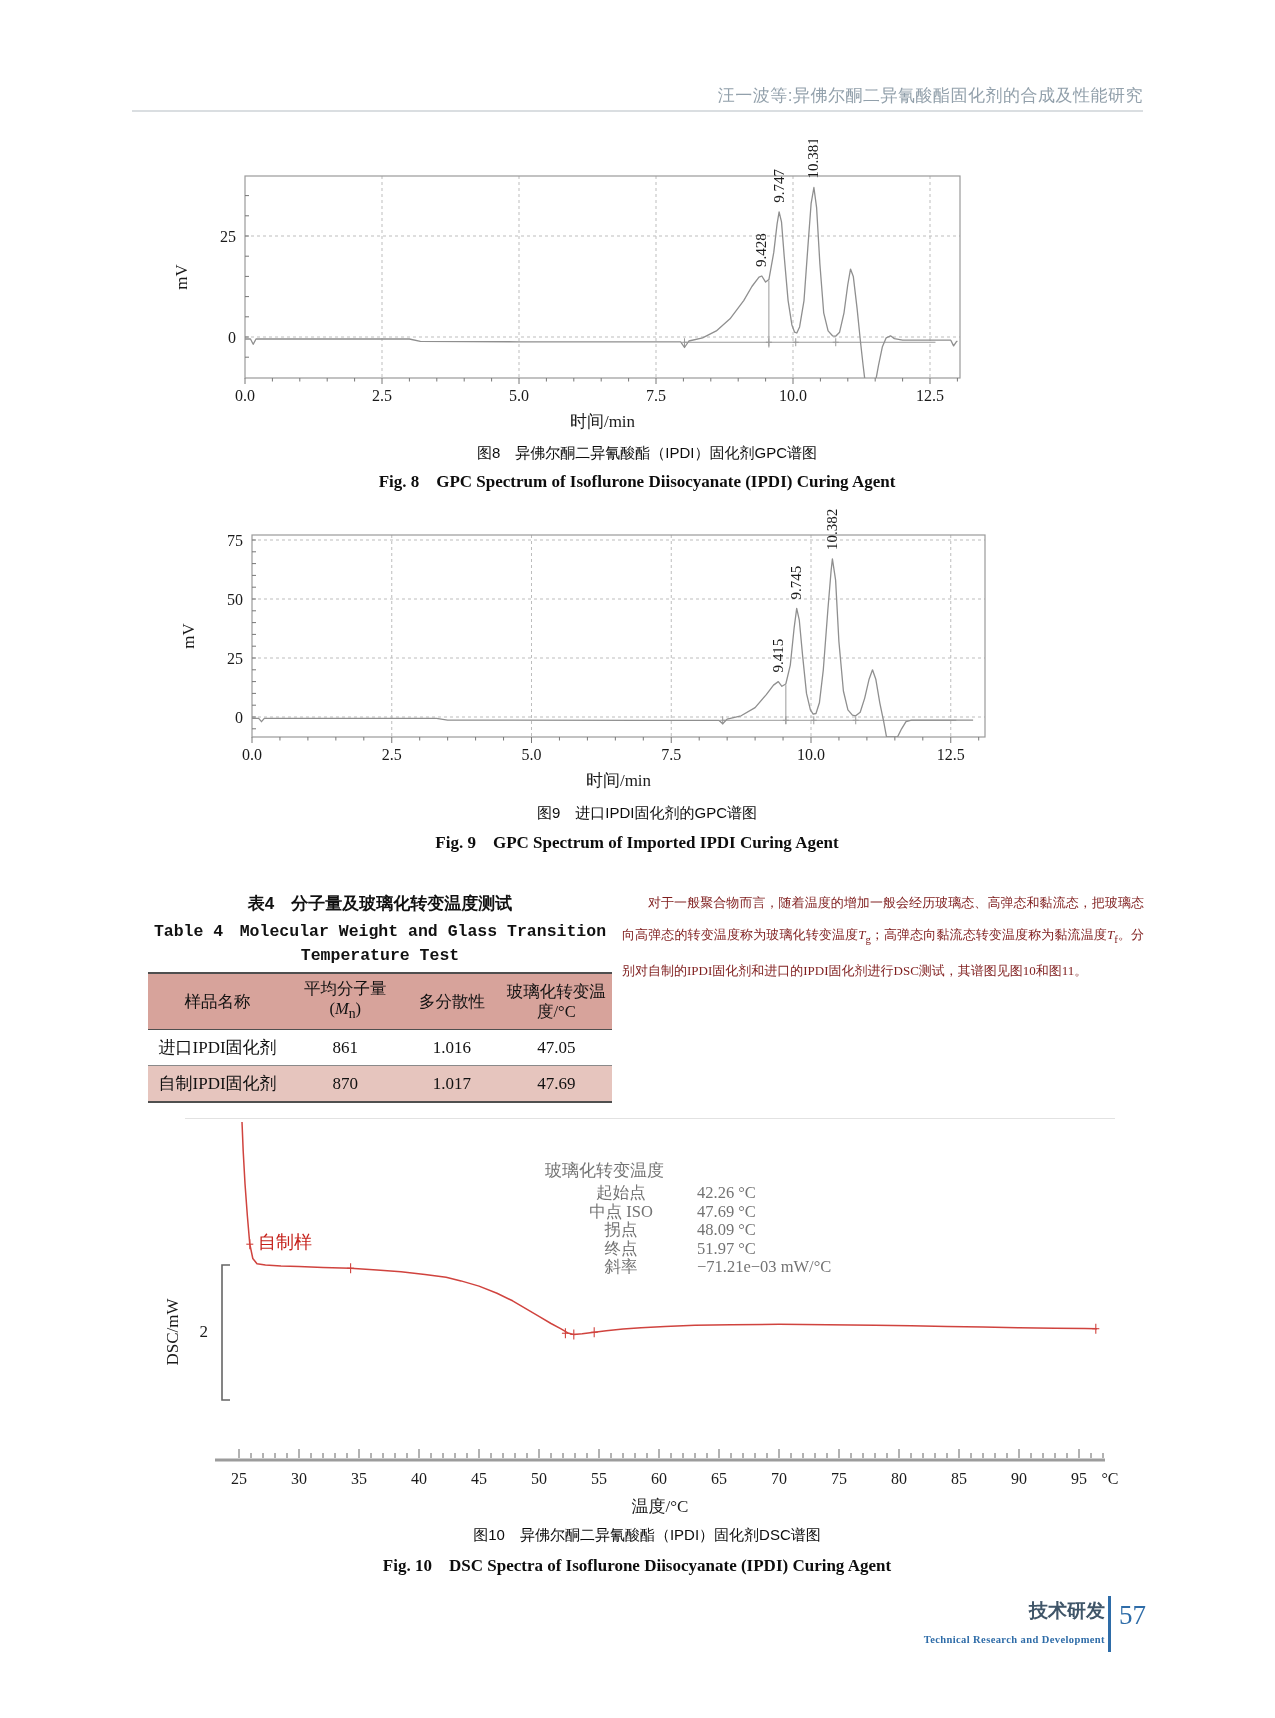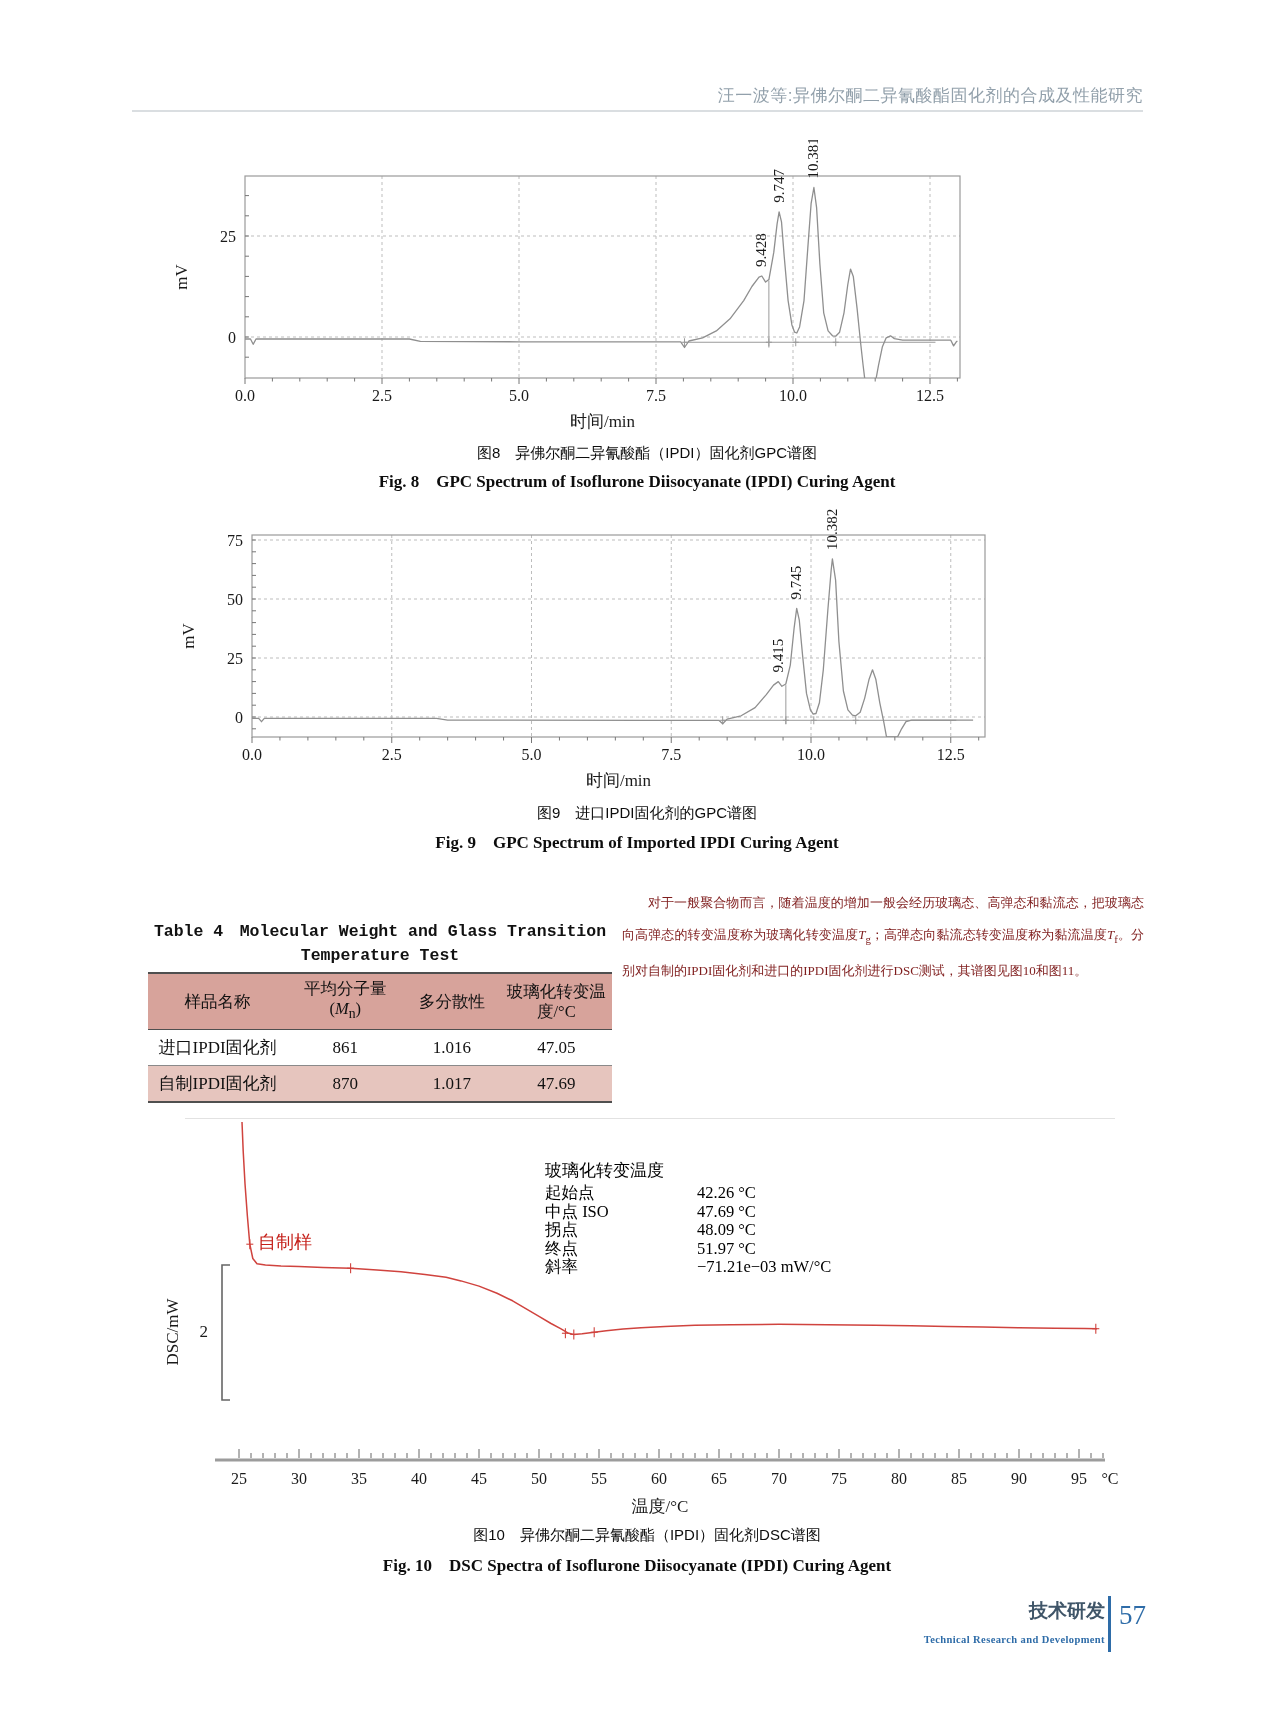--- a/index.html
+++ b/index.html
@@ -30,24 +30,24 @@
   table.t4{position:absolute;left:148px;top:972px;width:464px;border-collapse:collapse;
         font-size:17px;table-layout:fixed;}
   table.t4 th{font-weight:400;font-size:16.5px;padding:5px 2px;text-align:center;vertical-align:middle;
         border-top:2px solid #4f4f4f;border-bottom:1px solid #4f4f4f;line-height:20px;}
   table.t4 td{padding:7px 2px;text-align:center;line-height:21px;}
   table.t4 tbody tr:first-child td{border-bottom:1px solid #8a8a8a;}
   table.t4 tbody tr:last-child td{border-bottom:2px solid #4f4f4f;}
   .para{left:622px;top:874px;width:522px;font-size:13px;line-height:31.5px;
         text-align:justify;text-indent:2em;color:#7f1d1d;}
   .fig10-topline{left:185px;top:1118px;width:930px;height:1px;background:#e2e2e2;}
-  .dsc-ann{left:545px;top:1162px;color:#000000;font-size:16.5px;line-height:18.4px;}
+  .dsc-ann{left:545px;top:1162px;color:#737373;font-size:16.5px;line-height:18.4px;}
   .ann-title{font-size:17px;margin-bottom:4px;}
   .ann-row{display:flex;}
-  .ann-row .k{width:152px;}
+  .ann-row .k{width:152px;text-align:center;}
   .sample-label{left:258px;top:1230px;color:#c5211b;font-size:18px;}
   .footer-cn{right:170px;top:1598px;font-family:Liberation Serif, serif;
         font-weight:700;font-size:19px;color:#3f5568;}
   .footer-divider{left:1108px;top:1596px;width:3px;height:56px;background:#2e6ca8;}
   .footer-page{left:1119px;top:1600px;font-size:27px;color:#2e6ca8;}
   .footer-en{right:170px;top:1634px;font-size:10.5px;font-weight:600;color:#2e6ca8;letter-spacing:.4px;}
 </style>
 </head>
 <body>
 
@@ -217,20 +217,21 @@
       <line x1="715.72" y1="216.304" x2="715.72" y2="224.304" class="intline"></line>
       <line x1="712.72" y1="220.304" x2="718.72" y2="220.304" class="intline"></line>
       <path d="M112.0,218.4 L118.7,218.4 L121.5,221.7 L124.3,218.4 L296.5,218.4 L307.6,220.1 L503.3,220.3 L578.8,220.3 L582.7,223.8 L587.1,219.1 L601.1,215.8 L615.1,207.6 L626.3,194.6 L633.5,185.1 L638.3,181.6 L641.9,186.3 L645.8,184.0 L650.3,165.1 L654.2,127.3 L656.7,108.4 L659.3,120.2 L662.6,155.6 L666.5,193.4 L670.4,209.9 L673.2,214.2 L676.0,213.5 L679.4,202.8 L683.3,169.8 L687.8,110.8 L691.1,70.7 L692.4,58.9 L695.6,80.1 L698.9,141.5 L703.4,191.0 L707.9,209.9 L712.4,215.1 L715.7,215.8 L720.2,212.3 L724.7,198.1 L729.1,179.2 L732.5,169.8 L735.8,179.2 L739.8,202.8 L743.7,221.7 L746.5,236.8 L757.6,236.8 L761.6,228.8 L766.0,221.7 L771.6,220.1 L794.0,220.1 L833.1,220.1" class="gpccurve" clip-path="url(#fig9-svg-clip)"></path>
       <text x="642.7985" y="172.6" text-anchor="start" class="peaklab" transform="rotate(-90 642.7985 172.6)">9.415</text>
       <text x="661.2455" y="99.44000000000001" text-anchor="start" class="peaklab" transform="rotate(-90 661.2455 99.44000000000001)">9.745</text>
       <text x="696.8538" y="49.879999999999995" text-anchor="start" class="peaklab" transform="rotate(-90 696.8538 49.879999999999995)">10.382</text>
     </svg>
   <div class="abs cap-cn" style="top:804px">图9　进口IPDI固化剂的GPC谱图</div>
   <div class="abs cap-en" style="top:831px">Fig. 9　GPC Spectrum of Imported IPDI Curing Agent</div>
 
+  <div class="abs tbl-title-cn">表4　分子量及玻璃化转变温度测试</div>
   <div class="abs tbl-title-en" style="top:920px">Table 4　Molecular Weight and Glass Transition</div>
   <div class="abs tbl-title-en" style="top:946px">Temperature Test</div>
 
   <table class="t4">
     <colgroup>
         <col style="width:30%">
         <col style="width:25%">
         <col style="width:21%">
         <col style="width:24%">
       </colgroup>

